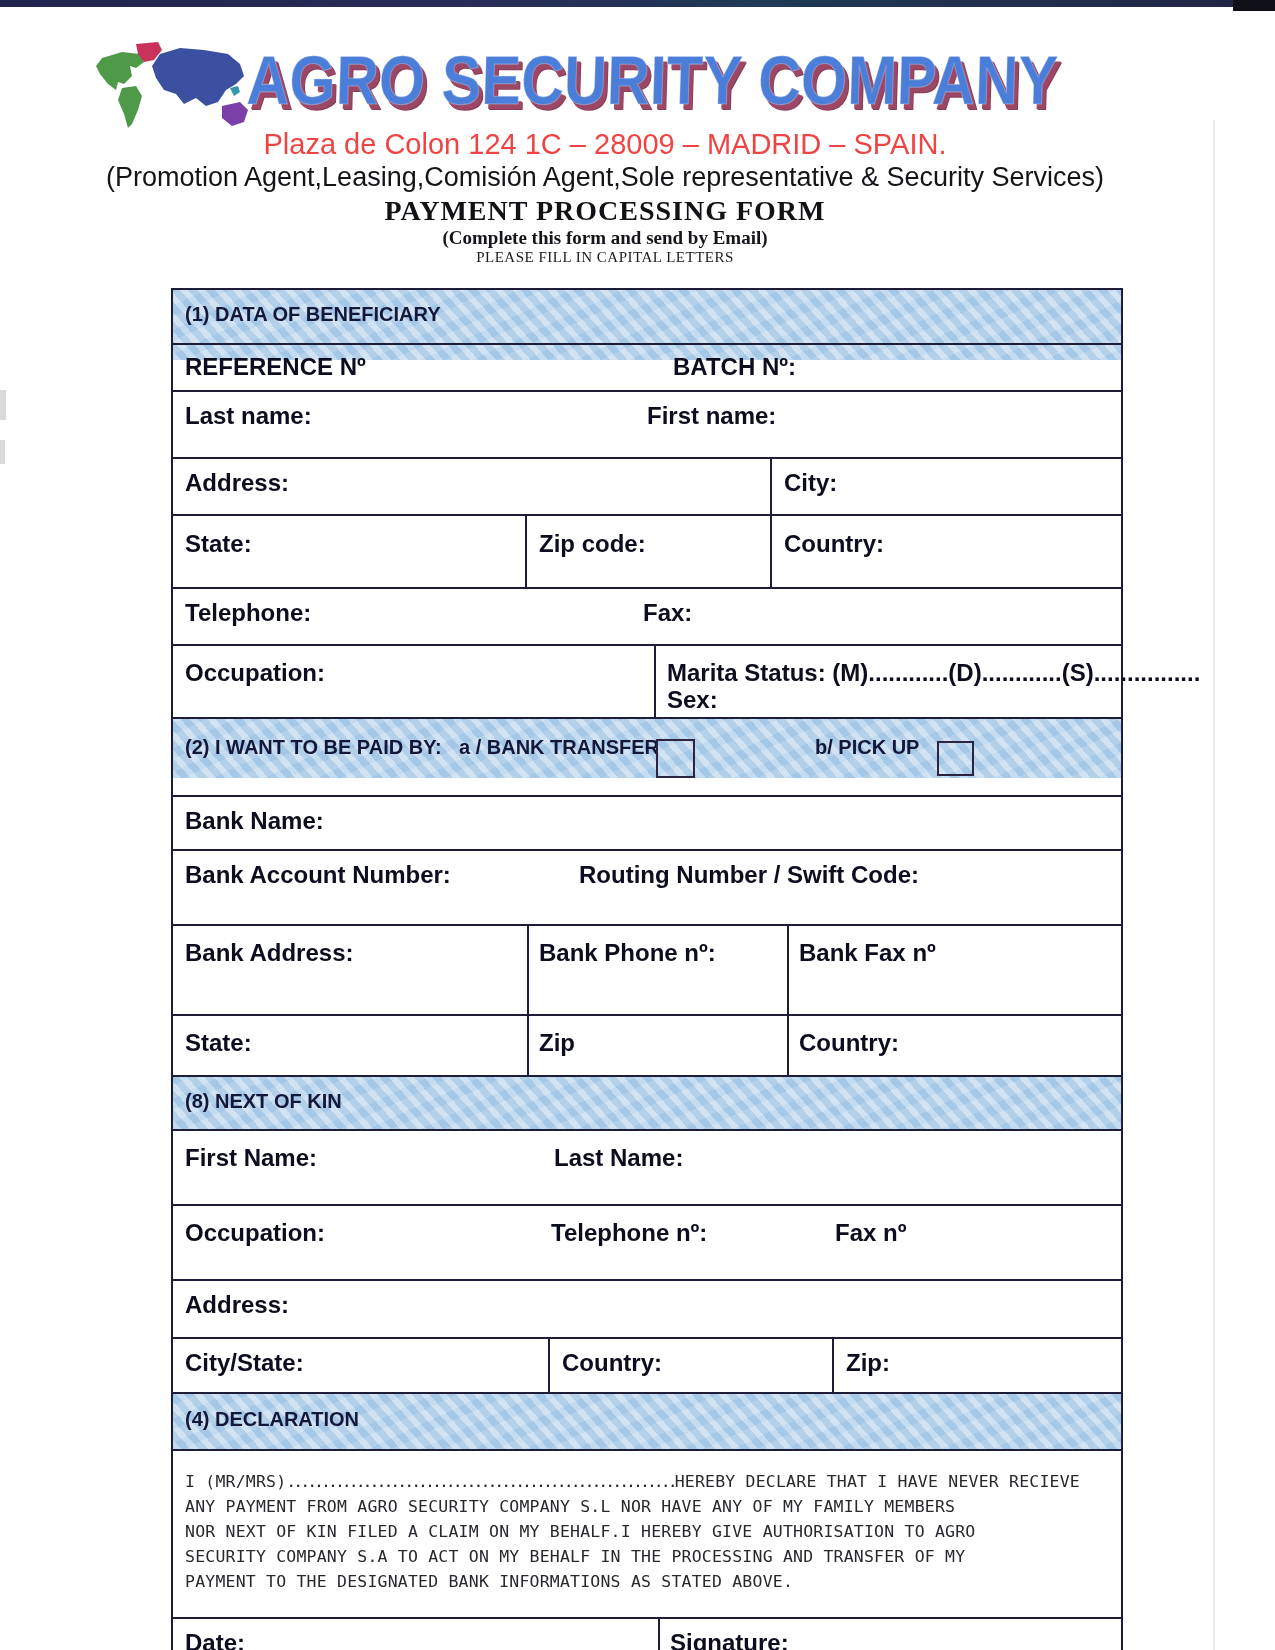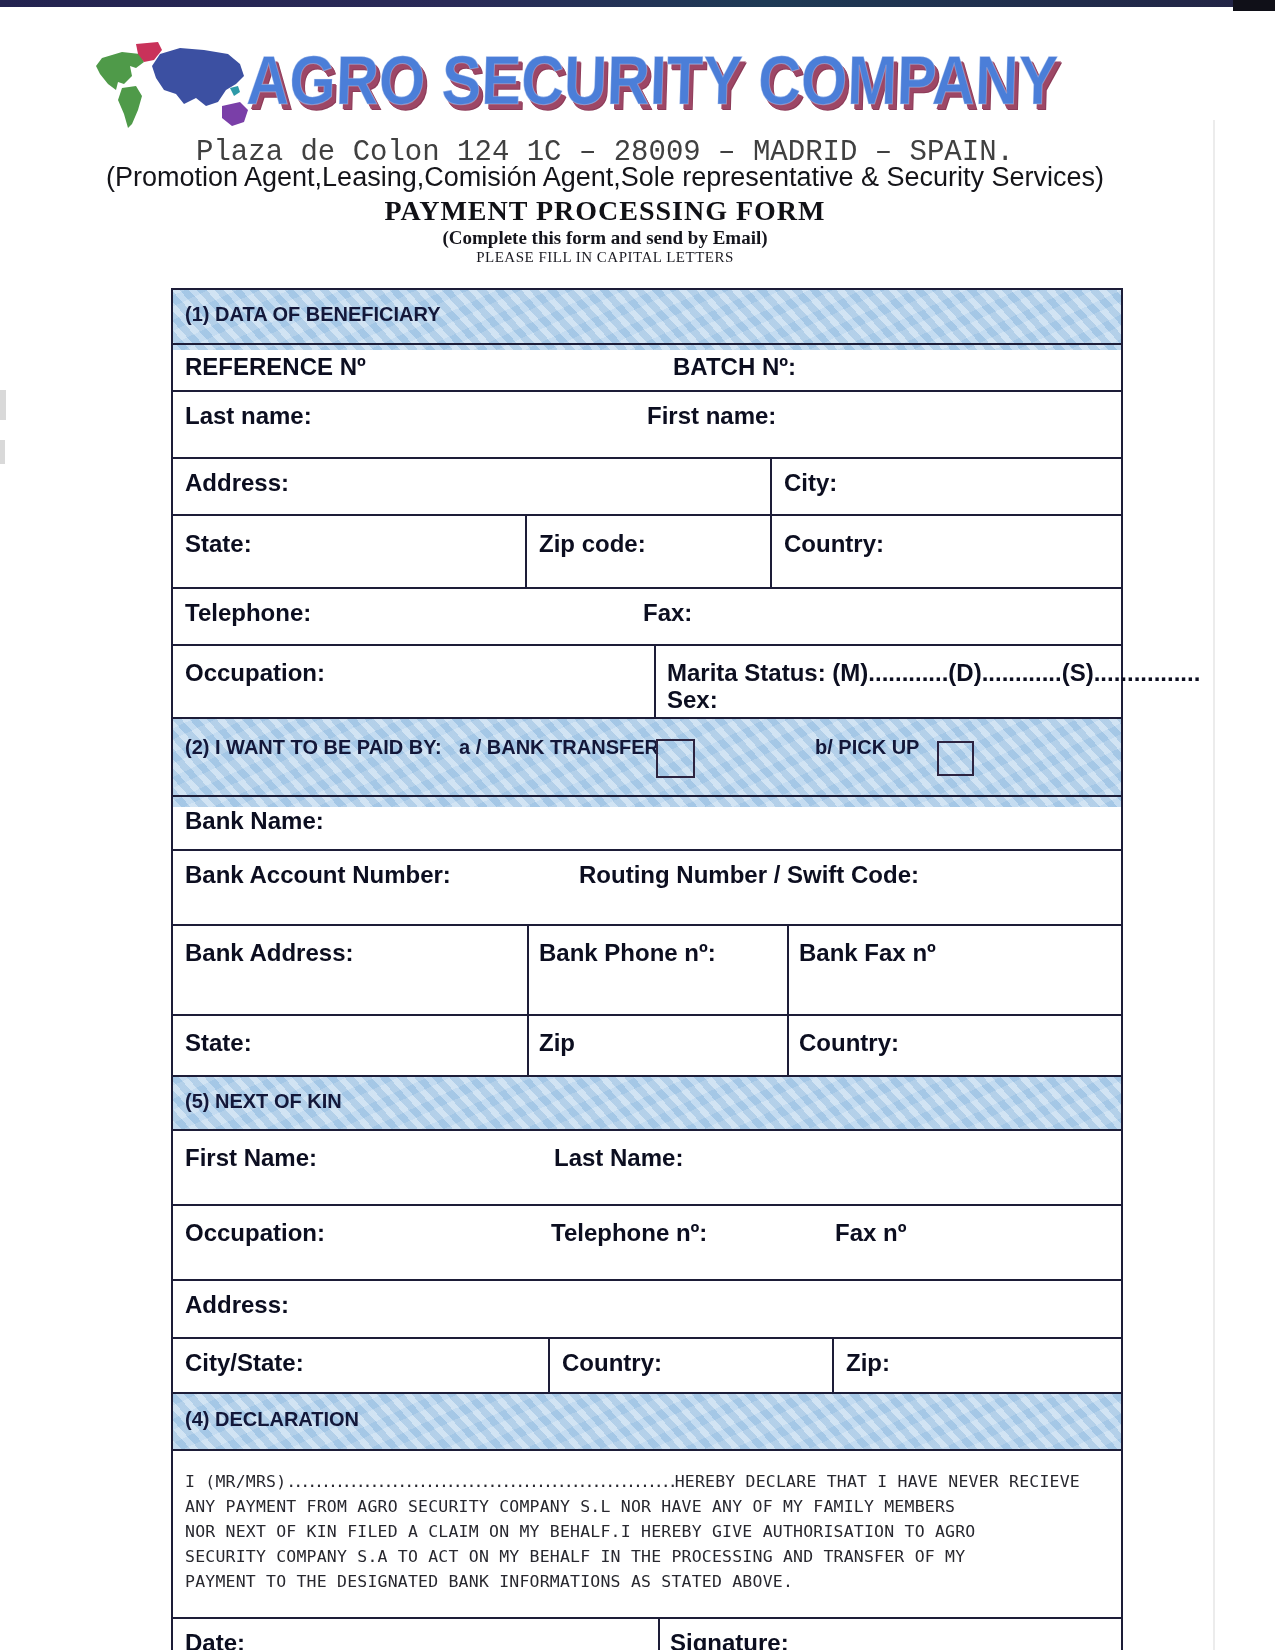--- a/index.html
+++ b/index.html
@@ -20,21 +20,21 @@
   .left-mark{position:absolute;background:#d9d9d9;}
   .logo-map{position:absolute;left:88px;top:40px;width:178px;height:95px;}
   .logo-title{
     position:absolute;left:248px;top:34px;width:860px;
     font-weight:bold;font-size:64px;line-height:86px;letter-spacing:0px;
     color:#4b7ed8;white-space:nowrap;
     transform:scaleX(.93) scaleY(1.08) skewX(-2deg);transform-origin:left top;
     text-shadow:4px 4px 0 #9d4766, 5px 5px 0 #8d3c59;
     -webkit-text-stroke:1px rgba(220,230,250,.35);
   }
-  .addr-line{position:absolute;top:136px;font-family:Liberation Mono, monospace;font-size:29px;color:#404040;}
+  .addr-line{position:absolute;top:128px;font-family:Liberation Sans, sans-serif;font-size:29px;color:#ef4444;}
   .services-line{position:absolute;top:162px;font-size:27px;color:#141419;}
   .form-title{position:absolute;top:195px;font-family:"Liberation Serif",serif;font-weight:bold;font-size:28px;letter-spacing:1px;color:#111116;}
   .form-subtitle{position:absolute;top:227px;font-family:"Liberation Serif",serif;font-weight:bold;font-size:19px;color:#15151c;}
   .form-instruction{position:absolute;top:249px;font-family:"Liberation Serif",serif;font-size:15px;letter-spacing:.5px;color:#1a1a22;}
   .addr-line,.services-line,.form-title,.form-subtitle,.form-instruction{left:0;width:1210px;text-align:center;}
 
   
   .form-table{
     position:absolute;left:171px;top:288px;width:952px;height:1362px;
     border:2px solid var(--border);border-bottom:none;box-sizing:border-box;background:#fff;
@@ -92,21 +92,21 @@
 
 <div class="logo-title">AGRO SECURITY COMPANY</div>
 <div class="addr-line">Plaza de Colon 124 1C – 28009 – MADRID – SPAIN.</div>
 <div class="services-line">(Promotion Agent,Leasing,Comisión Agent,Sole representative &amp; Security Services)</div>
 <div class="form-title">PAYMENT PROCESSING FORM</div>
 <div class="form-subtitle">(Complete this form and send by Email)</div>
 <div class="form-instruction">PLEASE FILL IN CAPITAL LETTERS</div>
 
 <div class="form-table">
 
-  <div class="row banner" style="top:0;height:60px;">
+  <div class="row banner" style="top:0;height:70px;">
     <span class="banner-label">(1)  DATA OF BENEFICIARY</span>
   </div>
 
   <div class="row bt" style="top:53px;height:47px;">
     <span class="lbl" style="left:12px;top:8px;">REFERENCE Nº</span>
     <span class="lbl" style="left:500px;top:8px;">BATCH Nº:</span>
   </div>
 
   <div class="row bt" style="top:100px;height:67px;">
     <span class="lbl" style="left:12px;">Last name:</span>
@@ -132,21 +132,21 @@
     <span class="lbl" style="left:470px;">Fax:</span>
   </div>
 
   <div class="row bt" style="top:354px;height:73px;">
     <div class="vdiv" style="left:481px;"></div>
     <span class="lbl" style="left:12px;top:13px;">Occupation:</span>
     <span class="lbl" style="left:494px;top:13px;">Marita Status: (M)............(D)............(S)................</span>
     <span class="lbl" style="left:494px;top:40px;">Sex:</span>
   </div>
 
-  <div class="row bt banner" style="top:427px;height:90px;">
+  <div class="row bt banner" style="top:427px;height:61px;">
     <span class="banner-label" style="top:17px;">(2) I WANT TO BE PAID BY:</span>
     <span class="banner-label" style="left:286px;top:17px;">a / BANK TRANSFER</span>
     <div class="checkbox" style="left:483px;top:20px;width:39px;height:39px;"></div>
     <span class="banner-label" style="left:642px;top:17px;">b/ PICK UP</span>
     <div class="checkbox" style="left:764px;top:22px;width:37px;height:35px;"></div>
   </div>
 
   <div class="row bt" style="top:505px;height:70px;">
     <span class="lbl" style="left:12px;">Bank Name:</span>
   </div>
@@ -166,21 +166,21 @@
 
   <div class="row bt" style="top:724px;height:61px;">
     <div class="vdiv" style="left:354px;"></div>
     <div class="vdiv" style="left:614px;"></div>
     <span class="lbl" style="left:12px;top:13px;">State:</span>
     <span class="lbl" style="left:366px;top:13px;">Zip</span>
     <span class="lbl" style="left:626px;top:13px;">Country:</span>
   </div>
 
   <div class="row bt banner" style="top:785px;height:54px;">
-    <span class="banner-label">(5)   NEXT OF KIN</span>
+    <span class="banner-label">(8)   NEXT OF KIN</span>
   </div>
 
   <div class="row bt" style="top:839px;height:75px;">
     <span class="lbl" style="left:12px;top:13px;">First Name:</span>
     <span class="lbl" style="left:381px;top:13px;">Last Name:</span>
   </div>
 
   <div class="row bt" style="top:914px;height:75px;">
     <span class="lbl" style="left:12px;top:13px;">Occupation:</span>
     <span class="lbl" style="left:378px;top:13px;">Telephone nº:</span>

